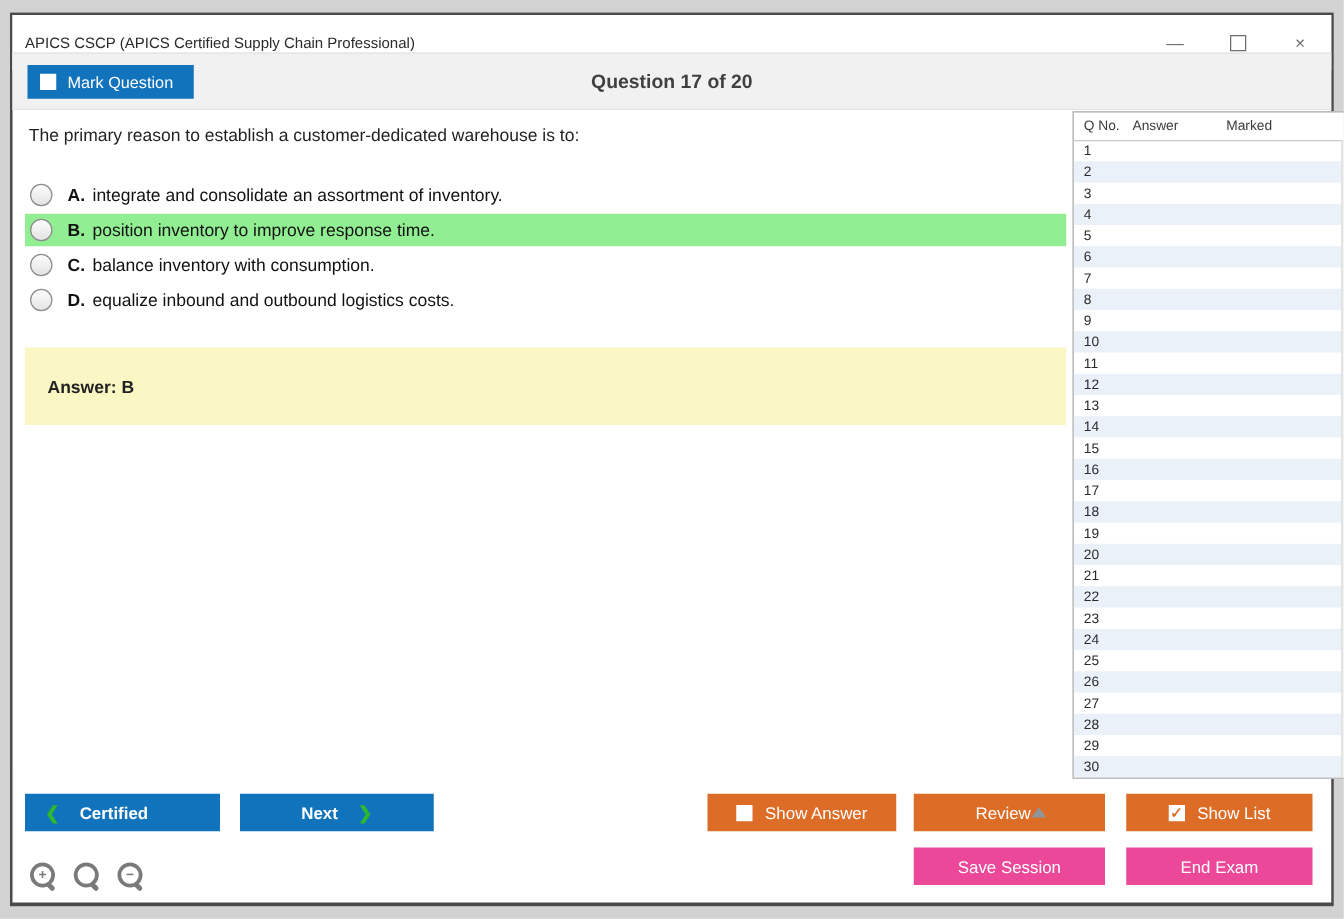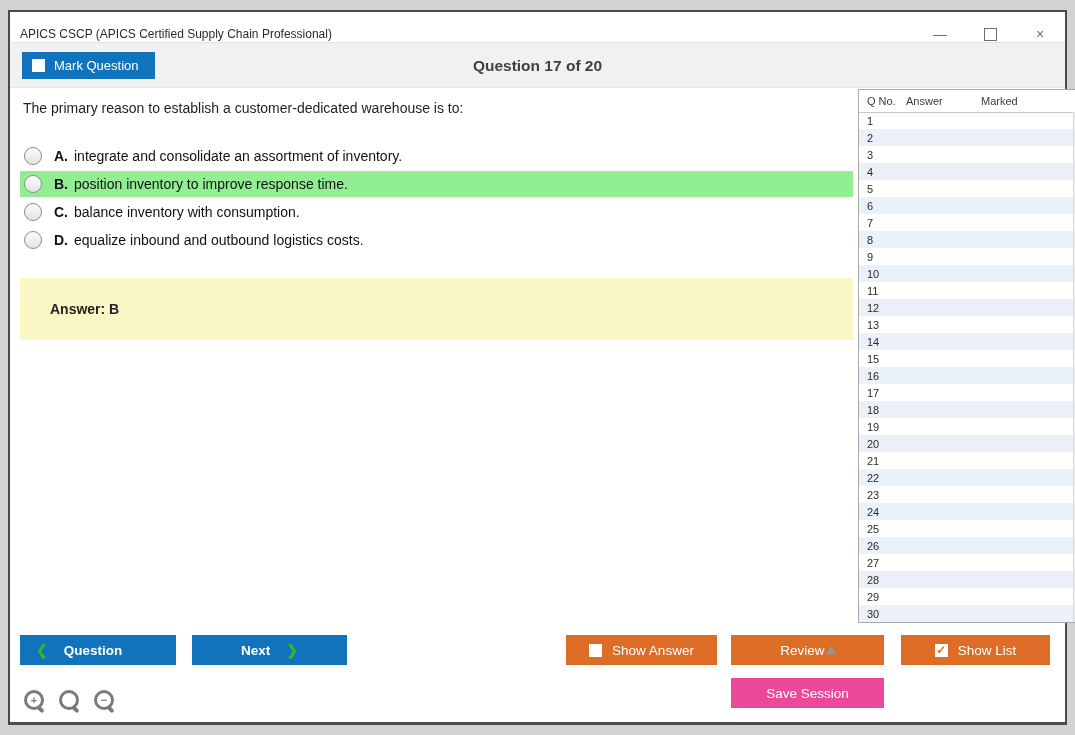--- a/index.html
+++ b/index.html
@@ -52,21 +52,21 @@
   .option-row { height:26px; margin-bottom:2px; display:flex; align-items:center; padding-left:4px; }
   .option-row.highlighted { background:#92ee92; }
   .radio {
     width:16px; height:16px; border-radius:50%; border:1px solid #8d8d8d;
     background:linear-gradient(#fdfdfd,#e3e3e3); margin-right:12px; flex-shrink:0; cursor:pointer;
   }
   .option-letter { font-weight:bold; font-size:14px; margin-right:6px; color:#111; }
   .option-text { font-size:14px; color:#111; }
   .answer-box {
     position:absolute; left:10px; top:266px; width:833px; height:62px;
-    background:#faf7c5; display:flex; align-items:center; padding-left:30px;
+    background:#faf7c5; display:flex; align-items:center; padding-left:18px;
     box-sizing:border-box; font-weight:bold; font-size:14px; color:#222;
   }
   
   .sidebar {
     position:absolute; left:848px; top:77px; width:232px; height:534px;
     border:1px solid #a9a9a9; box-sizing:border-box; background:#fff;
   }
   .sidebar-header {
     height:22px; display:flex; align-items:center;
     border-bottom:1px solid #c9c9c9; font-size:11px; color:#3c3c3c;
@@ -329,40 +329,43 @@
       </div>
     <div class="scrollbar">
       <div class="scroll-arrow up">∧</div>
       <div class="scroll-thumb"></div>
       <div class="scroll-arrow down">∨</div>
     </div>
   </div>
 
   <div id="btn-previous" class="btn btn-blue">
     <span class="chev">❮</span>
-    <span>Question</span>
+    <span>Certified</span>
   </div>
   <div id="btn-next" class="btn btn-blue">
     <span>Next</span>
     <span class="chev">❯</span>
   </div>
   <div id="btn-show-answer" class="btn btn-orange">
     <span class="checkbox"></span>
     <span>Show Answer</span>
   </div>
   <div id="btn-review" class="btn btn-orange">
     <span>Review</span>
     <span class="tri-up"></span>
   </div>
   <div id="btn-show-list" class="btn btn-orange">
     <span class="checkbox checked"></span>
     <span>Show List</span>
   </div>
   <div id="btn-save-session" class="btn btn-navy">
     <span>Save Session</span>
+  </div>
+  <div id="btn-end-exam" class="btn btn-navy">
+    <span>End Exam</span>
   </div>
 
   <div class="zoombar">
     <div class="magnifier">
       <span class="mag-circle">+</span>
       <span class="mag-handle"></span>
     </div>
     <div class="magnifier">
       <span class="mag-circle"></span>
       <span class="mag-handle"></span>

